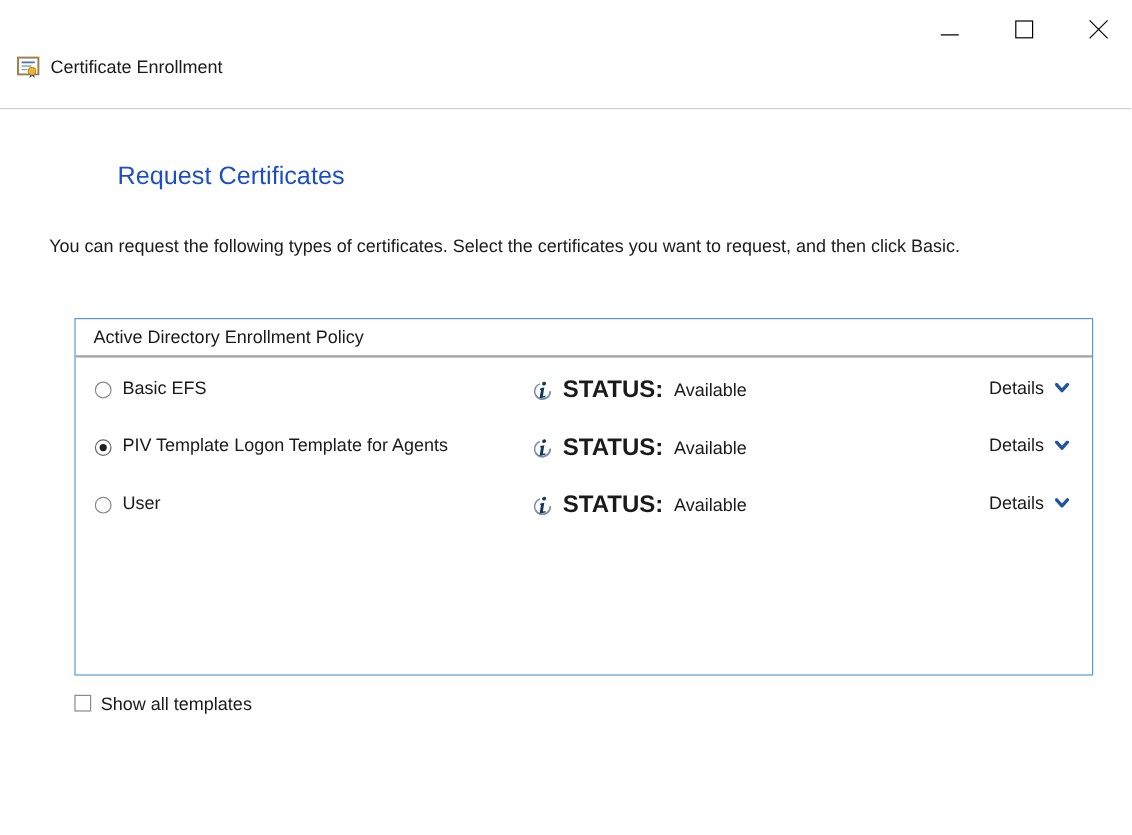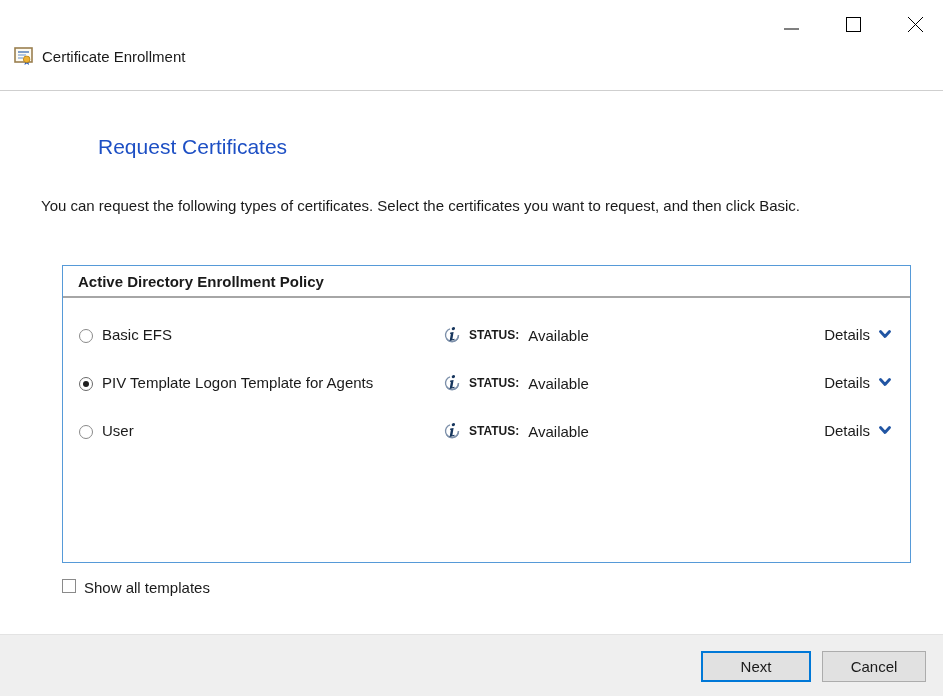--- a/index.html
+++ b/index.html
@@ -12,30 +12,30 @@
   .win-btn{width:32px;height:32px;display:flex;align-items:center;justify-content:center;cursor:default;background:transparent;border:none;padding:0;}
   
   .titlebar{position:absolute;left:14px;top:46px;display:flex;align-items:center;gap:8px;}
   .titlebar-title{font-size:15px;color:#1a1a1a;}
   .titlebar-divider{position:absolute;left:0;top:90px;width:943px;height:1px;background:#cfcfcf;}
   
   .page-heading{position:absolute;left:62px;top:135px;font-size:21px;color:var(--heading-blue);margin-left:36px;}
   .page-desc{position:absolute;left:41px;top:194px;width:868px;font-size:15px;line-height:24px;color:#1a1a1a;}
   
   .policy-panel{position:absolute;left:62px;top:265px;width:849px;height:298px;border:1px solid var(--panel-border);box-sizing:border-box;background:#ffffff;}
-  .policy-header{height:30px;display:flex;align-items:center;padding-left:15px;border-bottom:2px solid #a6a6a6;font-weight:bold;font-size:15px;color:#1a1a1a;}
-  .rows{padding-top:14px;text-decoration:underline;}
+  .policy-header{height:30px;display:flex;align-items:center;padding-left:15px;border-bottom:2px solid #a6a6a6;font-weight:normal;font-size:15px;color:#1a1a1a;}
+  .rows{padding-top:3px;text-decoration:underline;}
   .tpl-row{position:relative;height:48px;}
   .radio{position:absolute;left:16px;top:17px;width:14px;height:14px;border:1px solid #8a8a8a;border-radius:50%;background:#fff;box-sizing:border-box;cursor:default;}
   .radio.checked{border-color:#6a6a6a;}
   .radio.checked::after{content:"";position:absolute;left:3px;top:3px;width:6px;height:6px;border-radius:50%;background:#1f1f1f;}
   .tpl-name{position:absolute;left:39px;top:14px;font-size:15px;white-space:nowrap;}
   .status-group{position:absolute;left:379px;top:13px;display:flex;align-items:center;}
   .info-icon{margin-right:7px;}
-  .status-label{font-weight:bold;font-size:12px;margin-right:9px;}
+  .status-label{font-weight:bold;font-size:20px;margin-right:9px;}
   .status-value{font-size:15px;}
   .details-group{position:absolute;right:19px;top:14px;display:flex;align-items:center;gap:9px;cursor:default;}
   .details-label{font-size:15px;color:#1a1a1a;}
   
   .showall{position:absolute;left:62px;top:579px;display:flex;align-items:flex-start;gap:8px;}
   .checkbox{width:14px;height:14px;border:1px solid #8a8a8a;background:#fff;box-sizing:border-box;cursor:default;}
   .showall-label{font-size:15px;}
   
   .footer{position:absolute;left:0;top:634px;width:943px;height:62px;background:var(--footer-bg);border-top:1px solid #e3e3e3;}
   .btn{position:absolute;top:16px;height:31px;background:var(--button-bg);font-family:"Liberation Sans",sans-serif;font-size:15px;color:#1a1a1a;display:flex;align-items:center;justify-content:center;box-sizing:border-box;cursor:default;}
@@ -148,18 +148,14 @@
     </span>
   </div>
 </div>
   </div>
 
   <div class="showall">
     <span class="checkbox" id="showall-box"></span>
     <span class="showall-label">Show all templates</span>
   </div>
 
-  <div class="footer">
-    <button class="btn btn-next">Next</button>
-    <button class="btn btn-cancel">Cancel</button>
-  </div>
 
 </div>
 
 </body></html>

